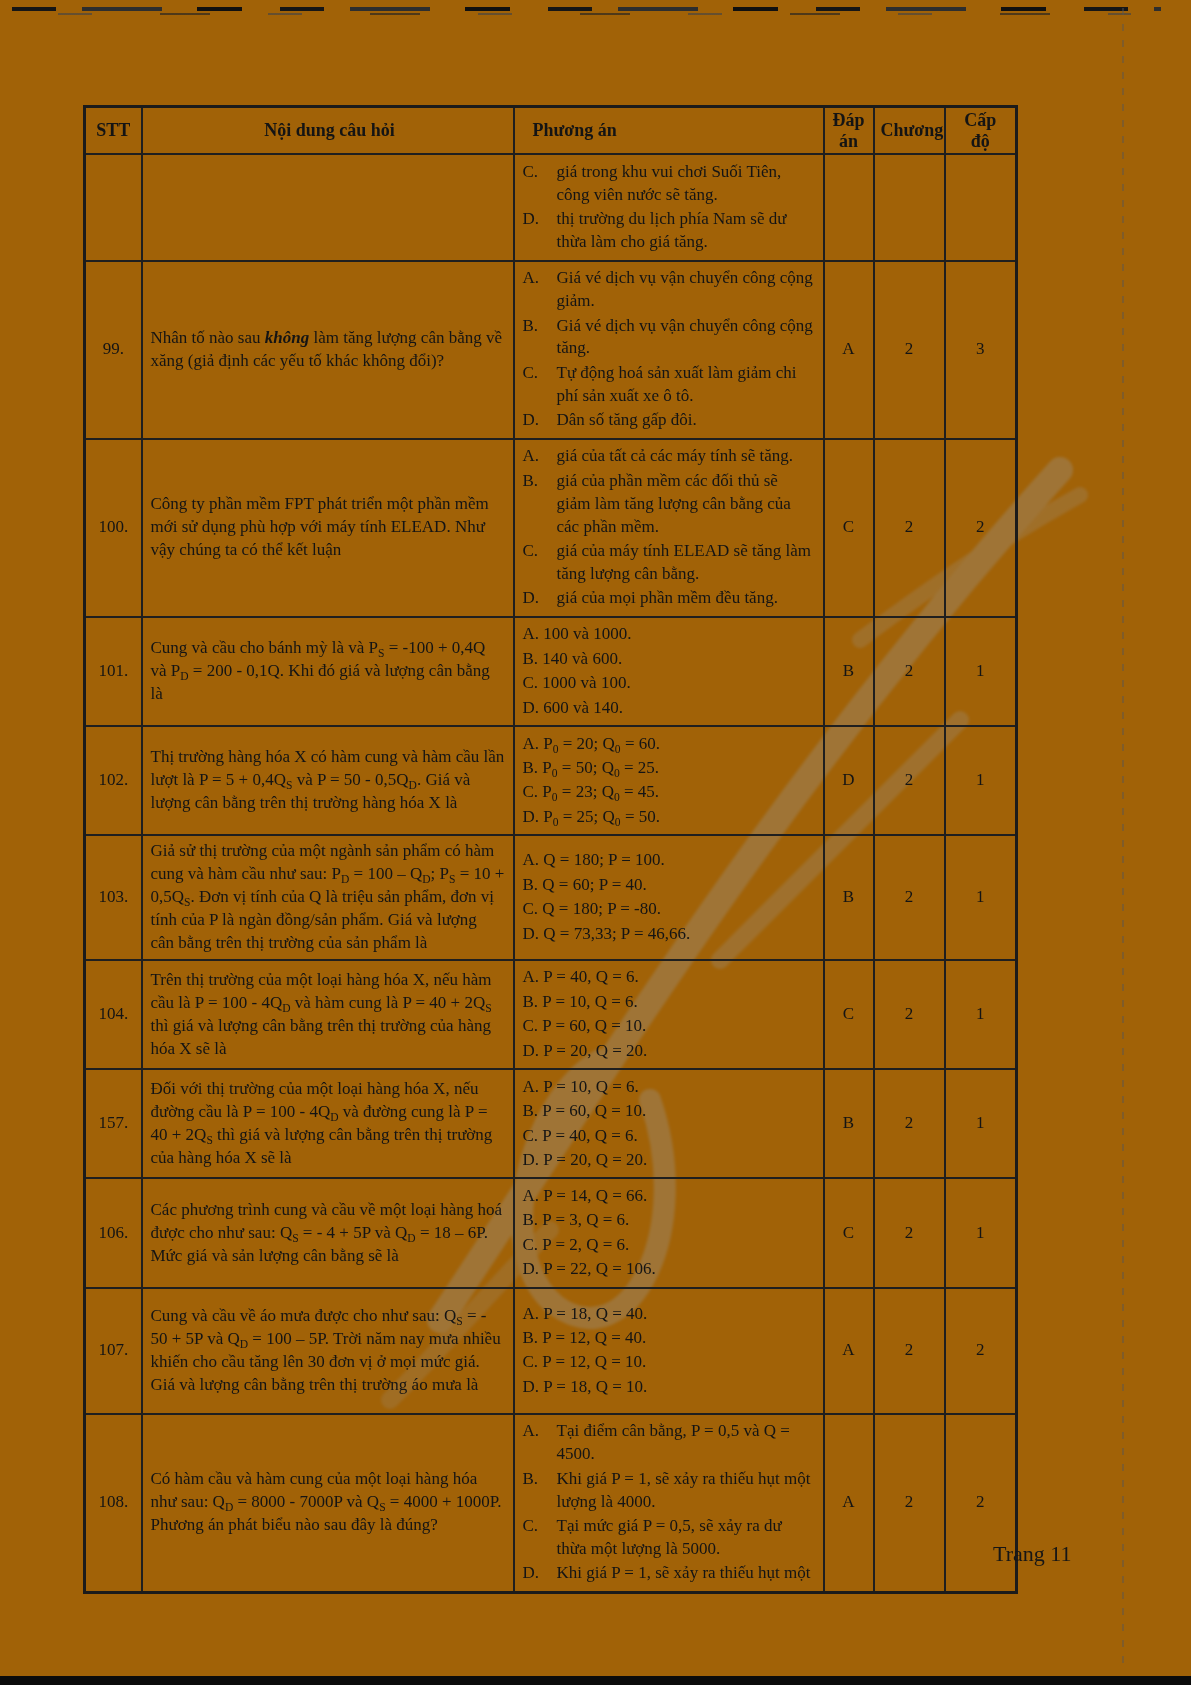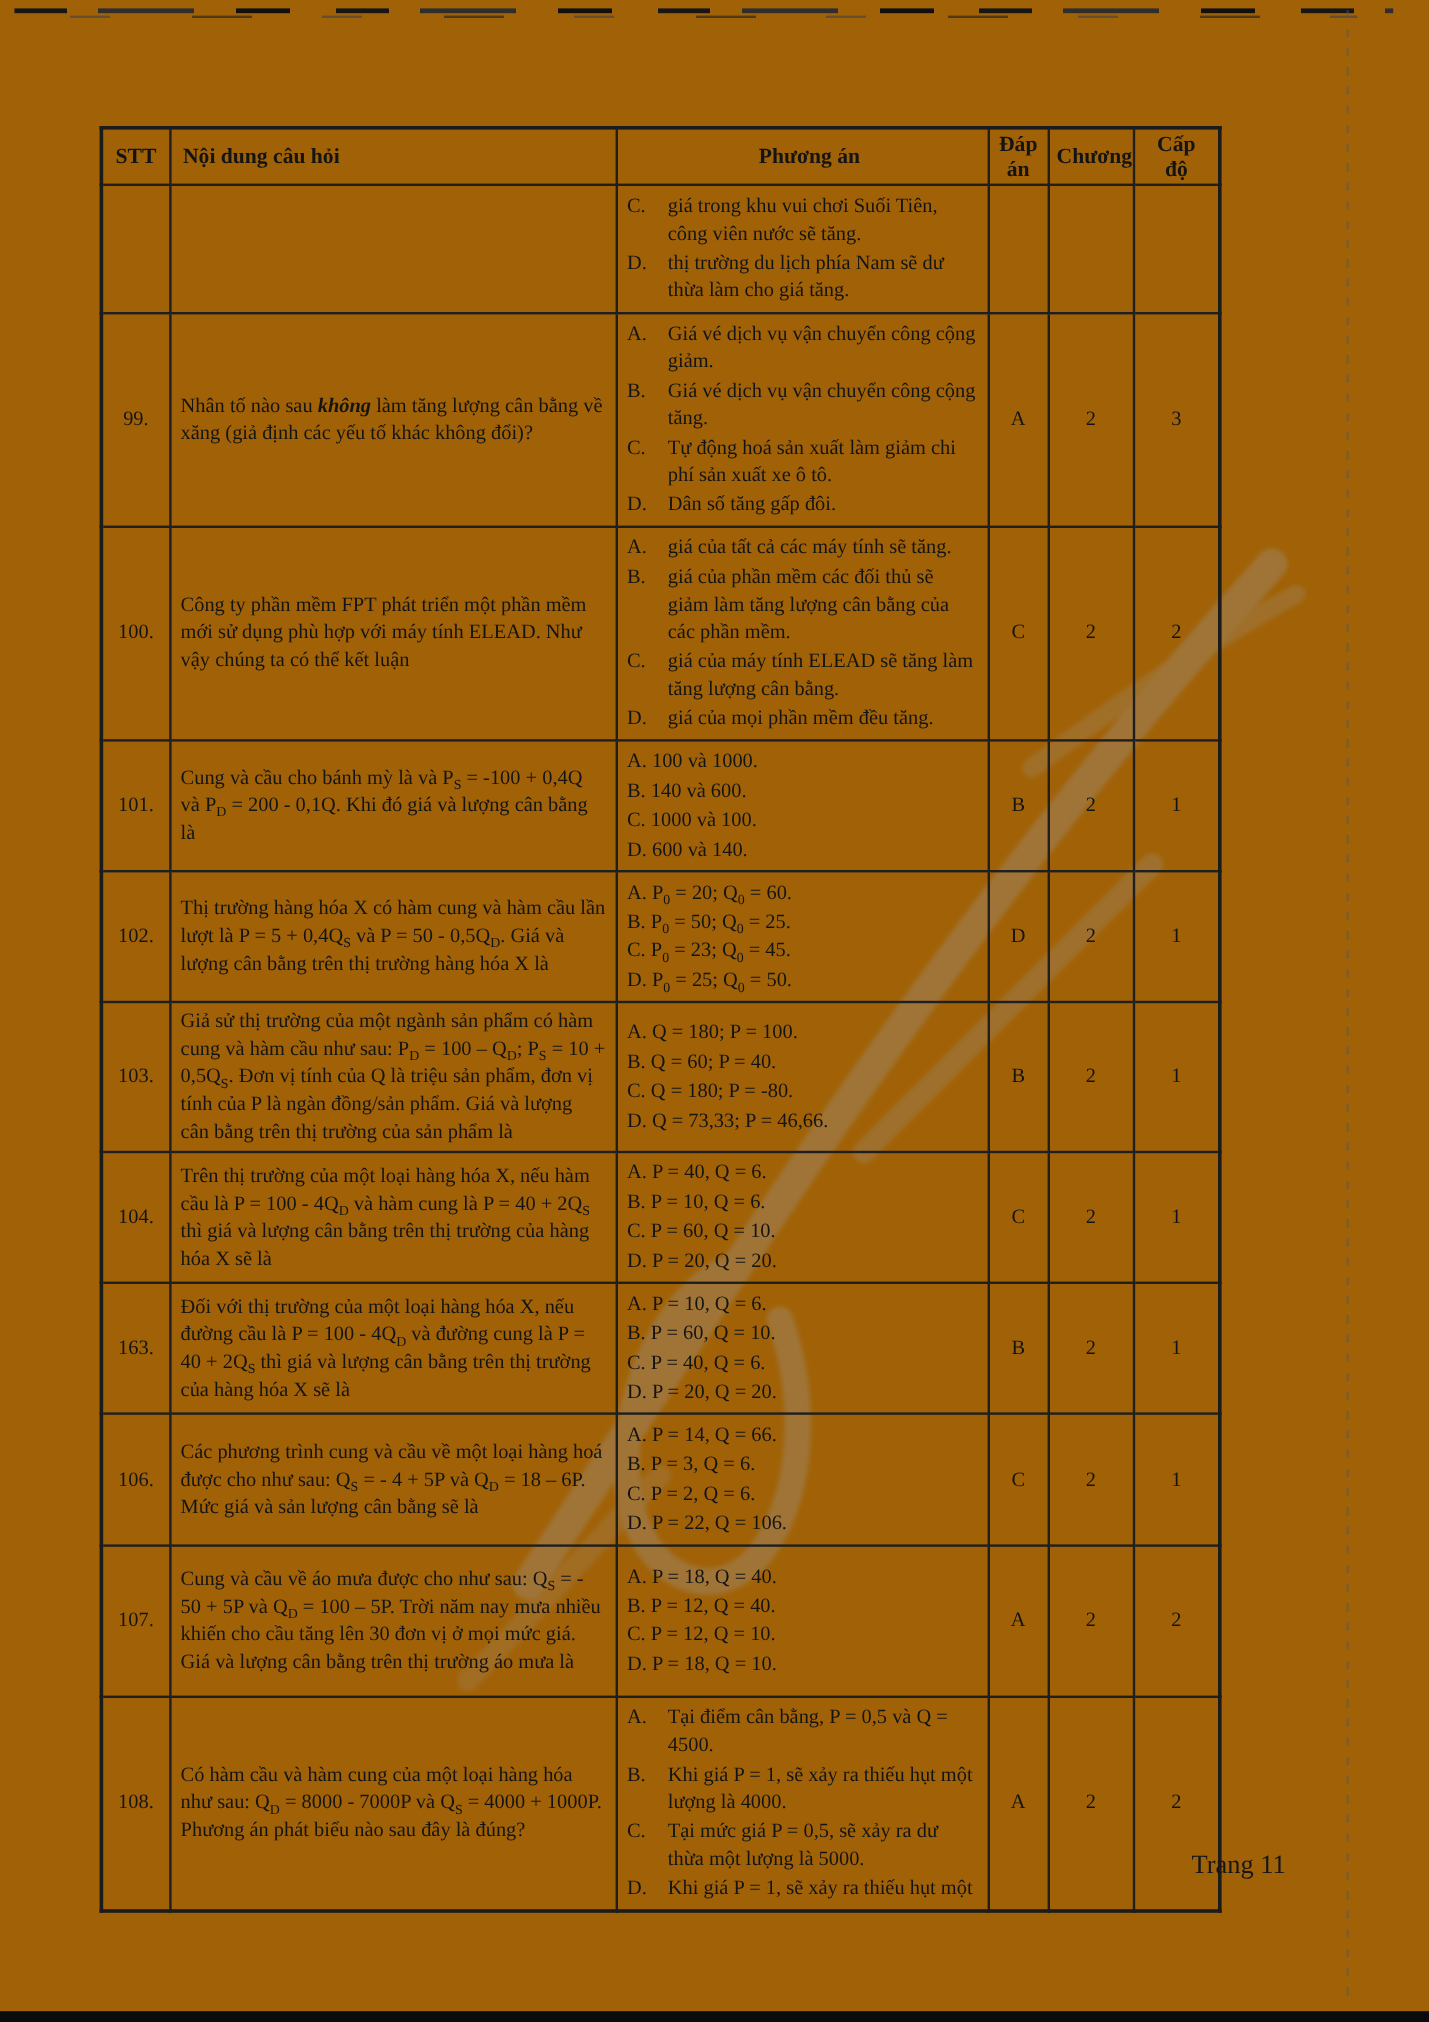--- a/index.html
+++ b/index.html
@@ -77,22 +77,22 @@
       <col class="col-stt">
         <col class="col-q">
         <col class="col-opt">
         <col class="col-ans">
         <col class="col-ch">
         <col class="col-lv">
     </colgroup>
     <thead>
       <tr>
         <th>STT</th>
-        <th style="text-align:left;padding-left:10px">Nội dung câu hỏi</th>
-        <th style="text-align:center;padding-left:18px">Phương án</th>
+        <th style="text-align:center;padding-left:10px">Nội dung câu hỏi</th>
+        <th style="text-align:left;padding-left:18px">Phương án</th>
         <th>Đáp án</th>
         <th>Chương</th>
         <th style="padding:2px 12px">Cấp độ</th>
       </tr>
     </thead>
     <tbody id="qbody">
   <tr>
     <td class="c-stt"></td>
     <td class="c-q"></td>
     <td class="c-opt">
@@ -212,21 +212,21 @@
             <div class="opt">B. P = 10, Q = 6.</div>
             <div class="opt">C. P = 60, Q = 10.</div>
             <div class="opt">D. P = 20, Q = 20.</div>
           </td>
     <td class="c-ans">C</td>
     <td class="c-ch">2</td>
     <td class="c-lv">1</td>
   </tr>
 
   <tr>
-    <td class="c-stt">163.</td>
+    <td class="c-stt">157.</td>
     <td class="c-q">Đối với thị trường của một loại hàng hóa X, nếu đường cầu là P = 100 - 4Q<sub>D</sub> và đường cung là P = 40 + 2Q<sub>S</sub> thì giá và lượng cân bằng trên thị trường của hàng hóa X sẽ là</td>
     <td class="c-opt">
             <div class="opt">A. P = 10, Q = 6.</div>
             <div class="opt">B. P = 60, Q = 10.</div>
             <div class="opt">C. P = 40, Q = 6.</div>
             <div class="opt">D. P = 20, Q = 20.</div>
           </td>
     <td class="c-ans">B</td>
     <td class="c-ch">2</td>
     <td class="c-lv">1</td>

